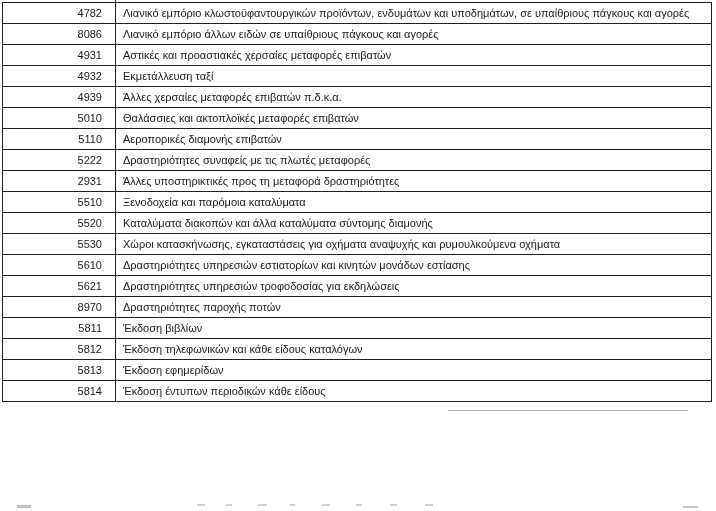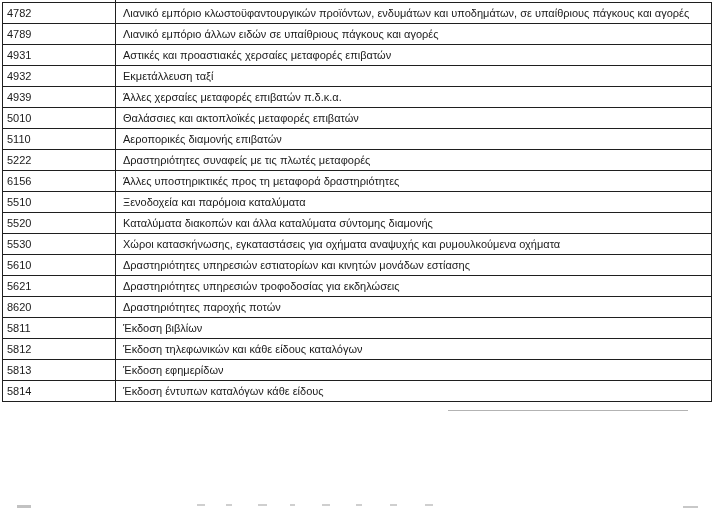--- a/index.html
+++ b/index.html
@@ -21,21 +21,21 @@
   }
   col.col-code{width:113px;}
   table.codes-table td{
     border:1px solid #1f1f1f;
     vertical-align:bottom;
     font-size:11px;line-height:16px;
     height:21px;box-sizing:border-box;
     overflow:hidden;
   }
   td.code-cell{
-    text-align:left;
+    text-align:right;
     padding:1px 13px 2px 4px;
     white-space:nowrap;
   }
   td.desc-cell{
     text-align:left;
     padding:1px 6px 2px 7px;
   }
   .spell-error{
     text-decoration-style:wavy;
     text-decoration-color:#e00000;
@@ -70,21 +70,21 @@
     <colgroup>
       <col class="col-code">
       <col class="col-desc">
     </colgroup>
     <tbody>
         <tr>
           <td class="code-cell">4782</td>
           <td class="desc-cell">Λιανικό εμπόριο κλωστοϋφαντουργικών προϊόντων, ενδυμάτων και υποδημάτων, σε υπαίθριους πάγκους και αγορές</td>
         </tr>
         <tr>
-          <td class="code-cell">4789</td>
+          <td class="code-cell">8086</td>
           <td class="desc-cell">Λιανικό εμπόριο άλλων ειδών σε υπαίθριους πάγκους και αγορές</td>
         </tr>
         <tr>
           <td class="code-cell">4931</td>
           <td class="desc-cell">Αστικές και προαστιακές χερσαίες μεταφορές επιβατών</td>
         </tr>
         <tr>
           <td class="code-cell">4932</td>
           <td class="desc-cell">Εκμετάλλευση ταξί</td>
         </tr>
@@ -98,21 +98,21 @@
         </tr>
         <tr>
           <td class="code-cell">5110</td>
           <td class="desc-cell">Αεροπορικές διαμονής επιβατών</td>
         </tr>
         <tr>
           <td class="code-cell">5222</td>
           <td class="desc-cell">Δραστηριότητες συναφείς με τις πλωτές μεταφορές</td>
         </tr>
         <tr>
-          <td class="code-cell">6156</td>
+          <td class="code-cell">2931</td>
           <td class="desc-cell">Άλλες υποστηρικτικές προς τη μεταφορά δραστηριότητες</td>
         </tr>
         <tr>
           <td class="code-cell">5510</td>
           <td class="desc-cell">Ξενοδοχεία και παρόμοια καταλύματα</td>
         </tr>
         <tr>
           <td class="code-cell">5520</td>
           <td class="desc-cell">Καταλύματα διακοπών και άλλα καταλύματα σύντομης διαμονής</td>
         </tr>
@@ -122,38 +122,38 @@
         </tr>
         <tr>
           <td class="code-cell">5610</td>
           <td class="desc-cell">Δραστηριότητες υπηρεσιών εστιατορίων και κινητών μονάδων εστίασης</td>
         </tr>
         <tr>
           <td class="code-cell">5621</td>
           <td class="desc-cell">Δραστηριότητες υπηρεσιών τροφοδοσίας για εκδηλώσεις</td>
         </tr>
         <tr>
-          <td class="code-cell">8620</td>
+          <td class="code-cell">8970</td>
           <td class="desc-cell">Δραστηριότητες παροχής ποτών</td>
         </tr>
         <tr>
           <td class="code-cell">5811</td>
           <td class="desc-cell">Έκδοση βιβλίων</td>
         </tr>
         <tr>
           <td class="code-cell">5812</td>
           <td class="desc-cell">Έκδοση τηλεφωνικών και κάθε είδους καταλόγων</td>
         </tr>
         <tr>
           <td class="code-cell">5813</td>
           <td class="desc-cell">Έκδοση εφημερίδων</td>
         </tr>
         <tr>
           <td class="code-cell">5814</td>
-          <td class="desc-cell">Έκδοση έντυπων καταλόγων κάθε είδους</td>
+          <td class="desc-cell">Έκδοση έντυπων περιοδικών κάθε είδους</td>
         </tr>
       </tbody>
   </table>
 
   <div class="stray-line"></div>
 
   <div class="artifact-dash-left"></div>
   <div class="artifact-dash-right"></div>
   <div class="artifact-tick t1"></div>
   <div class="artifact-tick t2"></div>

